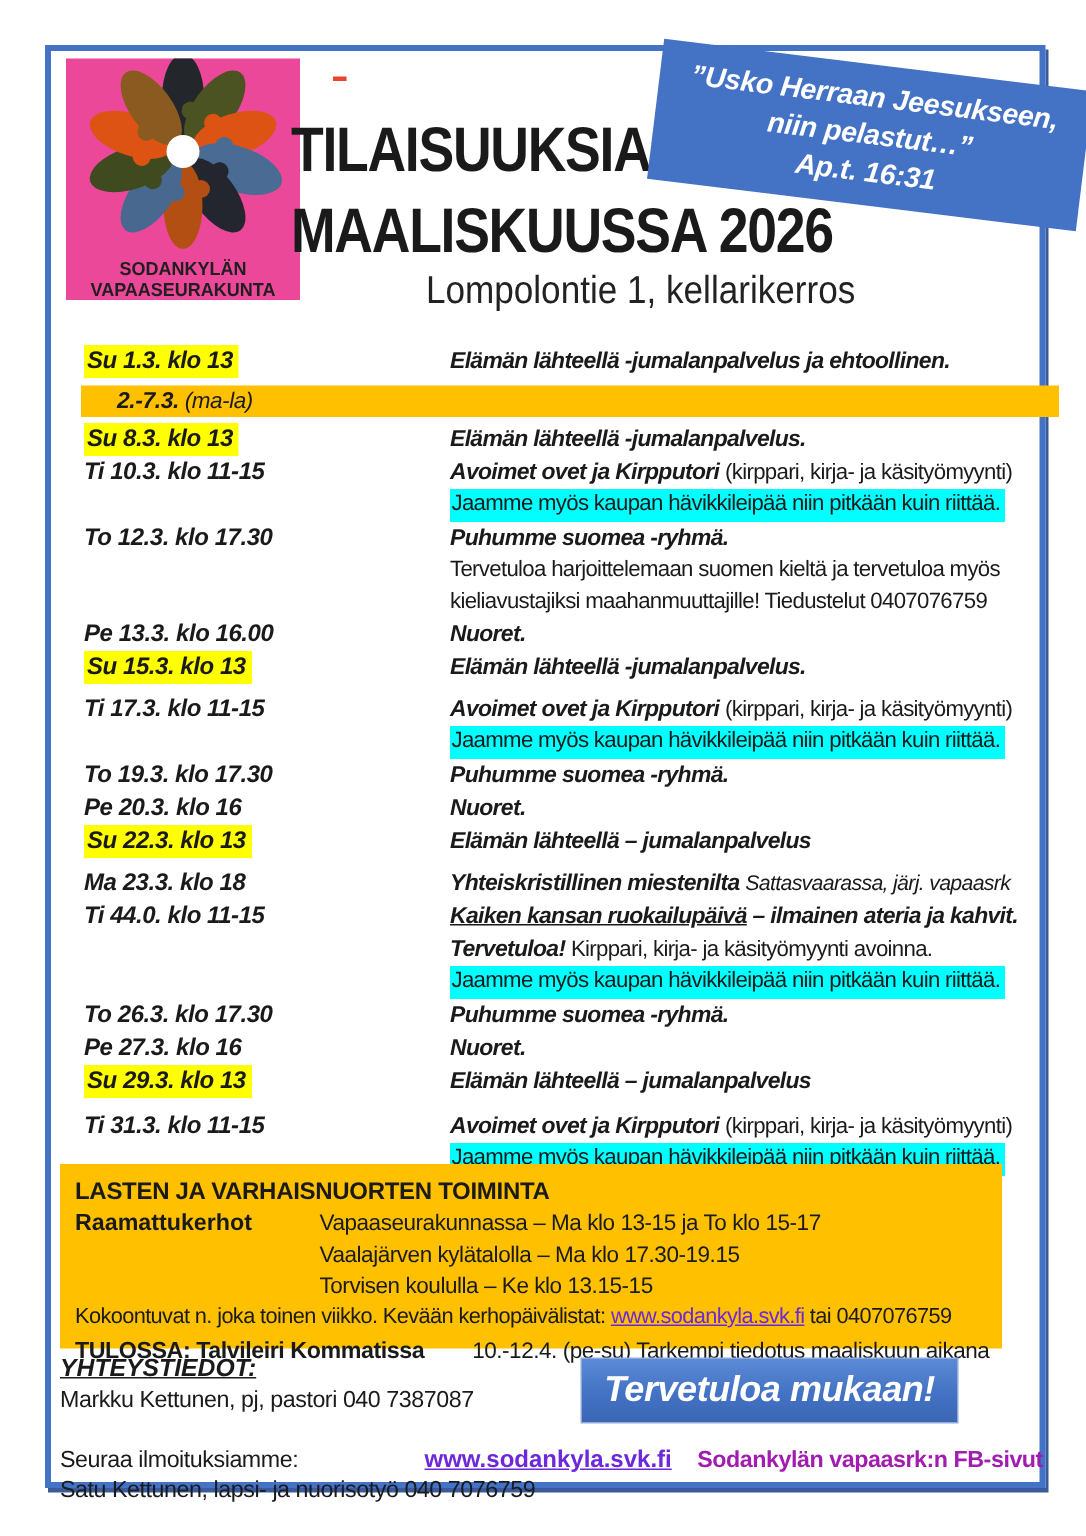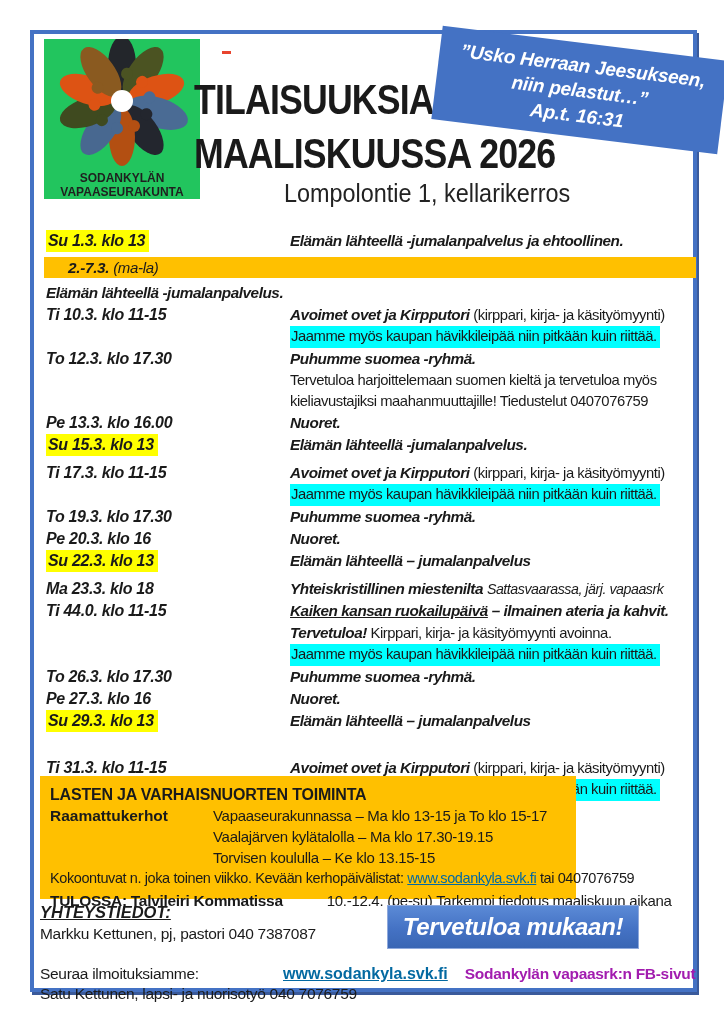--- a/index.html
+++ b/index.html
@@ -4,70 +4,70 @@
 <style>
   * { margin:0; padding:0; box-sizing:border-box; }
   html,body { width:724px; height:1024px; background:#ffffff;
     font-family:"Liberation Sans", sans-serif; color:#1a1a1a; }
   .page {
     position:absolute; left:30px; top:30px; width:667px; height:962px;
     border:4px solid #4472C4; background:#ffffff;
     box-shadow:2px 3px 0 #3a5a9b;
   }
   
-  .logo-box { position:absolute; left:10px; top:5px; width:156px; background:#22c55e;
+  .logo-box { position:absolute; left:10px; top:5px; width:156px; background:#ec4899;
     text-align:center; }
   .logo-name { font-weight:bold; font-size:12.5px; line-height:14px; color:#1f1f1f;
     transform:scaleX(0.96); }
   .red-dash { position:absolute; left:188px; top:17px; width:9px; height:3px; background:#e8442e; }
   .title-1 { position:absolute; left:160px; top:42px; font-size:42px; font-weight:bold;
     transform:scaleX(0.85); transform-origin:left top; white-space:nowrap; letter-spacing:-1px;}
   .title-2 { position:absolute; left:160px; top:96px; font-size:42px; font-weight:bold;
     transform:scaleX(0.85); transform-origin:left top; white-space:nowrap; letter-spacing:-1px;}
   .subtitle { position:absolute; left:250px; top:144px; font-size:26px;
     transform:scaleX(0.9); transform-origin:left top; white-space:nowrap; color:#222; }
   .verse-banner {
     position:absolute; left:402px; top:9px; width:288px; height:94px;
     background:#4472C4; transform:rotate(7deg); z-index:5;
     color:#ffffff; font-weight:bold; font-style:italic; text-align:center;
     display:flex; flex-direction:column; justify-content:center;
     font-size:19px; line-height:25px; letter-spacing:-0.2px;
   }
   
-  .events { position:absolute; left:12px; top:196px; width:650px; }
+  .events { position:absolute; left:22px; top:196px; width:650px; }
   .event-row { display:flex; line-height:21px; }
   .date-cell { width:244px; flex:0 0 244px; font-weight:bold; font-style:italic;
     font-size:16px; letter-spacing:-0.3px; white-space:nowrap; }
   .date-text.hl { background:#FFFF00; padding:0 4px 1px 2px; display:inline-block; }
   .desc-cell { flex:1; }
   .desc-line { white-space:nowrap; letter-spacing:-0.45px; font-size:14.8px; }
   .desc-line.cyan { }
   .cyan-bg { background:#00FFFF; padding:0 3px 1px 1px; display:inline-block; }
   .s-bi { font-weight:bold; font-style:italic; font-size:15.3px; }
   .s-biu { font-weight:bold; font-style:italic; font-size:15.3px; text-decoration:underline; }
   .s-r { font-weight:400; font-size:14.8px; }
   .s-i { font-style:italic; font-weight:400; font-size:15px; }
   .s-is { font-style:italic; font-weight:400; font-size:14.2px; }
   .notice-row { display:flex; align-items:center; background:#FFC000; height:21px;
     margin:5px 0 4px 0; width:652px; margin-left:-2px; padding-left:16px; }
   .notice-row .date-cell { padding-left:8px; width:240px; flex:0 0 240px; }
   .notice-text { font-weight:bold; font-style:italic; font-size:15.5px;
     letter-spacing:-0.2px; margin-left:18px; }
   
-  .kids-box { position:absolute; left:6px; top:742px; width:536px; height:123px;
+  .kids-box { position:absolute; left:6px; top:742px; width:628px; height:123px;
     background:#FFC000; padding:8px 12px 8px 10px; }
   .kids-title { font-weight:bold; font-size:16px; line-height:21px; letter-spacing:-0.2px; }
   .kids-row { display:flex; line-height:21px; }
   .kids-label { width:163px; flex:0 0 163px; font-weight:bold; font-size:15.5px; }
   .kids-sched { font-size:15px; letter-spacing:-0.3px; white-space:nowrap; }
   .kids-note { font-size:14.5px; line-height:21px; letter-spacing:-0.4px; white-space:nowrap; }
   .kids-coming { display:flex; line-height:20px; margin-top:2px; white-space:nowrap; }
   .kids-coming-label { font-weight:bold; font-size:15.5px; letter-spacing:-0.3px; }
-  .kids-coming-text { font-size:15px; margin-left:44px; letter-spacing:-0.3px; }
-  a.doc-link { color:#0369a1; font-weight:bold; text-decoration:underline; }
+  .kids-coming-text { font-size:15px; margin-left:32px; letter-spacing:-0.3px; }
+  a.doc-link { color:#6d28d9; font-weight:bold; text-decoration:underline; }
   .kids-note a.doc-link { font-weight:400; }
   
   .contacts-title { position:absolute; left:6px; top:869px; font-weight:bold;
     font-style:italic; text-decoration:underline; font-size:16.5px; }
   .contact-1 { position:absolute; left:6px; top:891px; font-size:15.5px; letter-spacing:-0.3px;}
   .contact-2 { position:absolute; left:6px; top:951px; font-size:15.5px; letter-spacing:-0.3px;}
   .follow-line { position:absolute; left:6px; top:931px; display:flex; align-items:baseline;
     white-space:nowrap; }
   .follow-label { font-size:15.5px; width:243px; flex:0 0 243px; letter-spacing:-0.3px; }
   .follow-link { font-size:16px; }
@@ -149,20 +149,21 @@
       <div class="event-row">
         <div class="date-cell"><span class="date-text hl">Su 1.3. klo 13</span></div>
         <div class="desc-cell">
           <div class="desc-line"><span class="s-bi">Elämän lähteellä -jumalanpalvelus ja ehtoollinen.</span></div>
         </div>
       </div>
       <div class="notice-row">
         <div class="date-cell"><span class="s-bi">2.-7.3.</span><span class="s-i"> (ma-la)</span></div>
       </div>
       <div class="event-row">
+        <div class="date-cell"><span class="date-text hl">Su 8.3. klo 13</span></div>
         <div class="desc-cell">
           <div class="desc-line"><span class="s-bi">Elämän lähteellä -jumalanpalvelus.</span></div>
         </div>
       </div>
       <div class="event-row">
         <div class="date-cell"><span class="date-text">Ti 10.3. klo 11-15</span></div>
         <div class="desc-cell">
           <div class="desc-line"><span class="s-bi">Avoimet ovet ja Kirpputori </span><span class="s-r">(kirppari, kirja- ja käsityömyynti)</span></div>
           <div class="desc-line cyan"><span class="cyan-bg"><span class="s-r">Jaamme myös kaupan hävikkileipää niin pitkään kuin riittää.</span></span></div>
         </div>
@@ -237,21 +238,21 @@
         <div class="desc-cell">
           <div class="desc-line"><span class="s-bi">Nuoret.</span></div>
         </div>
       </div>
       <div class="event-row">
         <div class="date-cell"><span class="date-text hl">Su 29.3. klo 13</span></div>
         <div class="desc-cell">
           <div class="desc-line"><span class="s-bi">Elämän lähteellä – jumalanpalvelus</span></div>
         </div>
       </div>
-      <div class="event-row" style="margin-top: 25px;">
+      <div class="event-row" style="margin-top: 8px;">
         <div class="date-cell"><span class="date-text">Ti 31.3. klo 11-15</span></div>
         <div class="desc-cell">
           <div class="desc-line"><span class="s-bi">Avoimet ovet ja Kirpputori </span><span class="s-r">(kirppari, kirja- ja käsityömyynti)</span></div>
           <div class="desc-line cyan"><span class="cyan-bg"><span class="s-r">Jaamme myös kaupan hävikkileipää niin pitkään kuin riittää.</span></span></div>
         </div>
       </div>
     </div>
 
   <div class="kids-box">
     <div class="kids-title">LASTEN JA VARHAISNUORTEN TOIMINTA</div>

